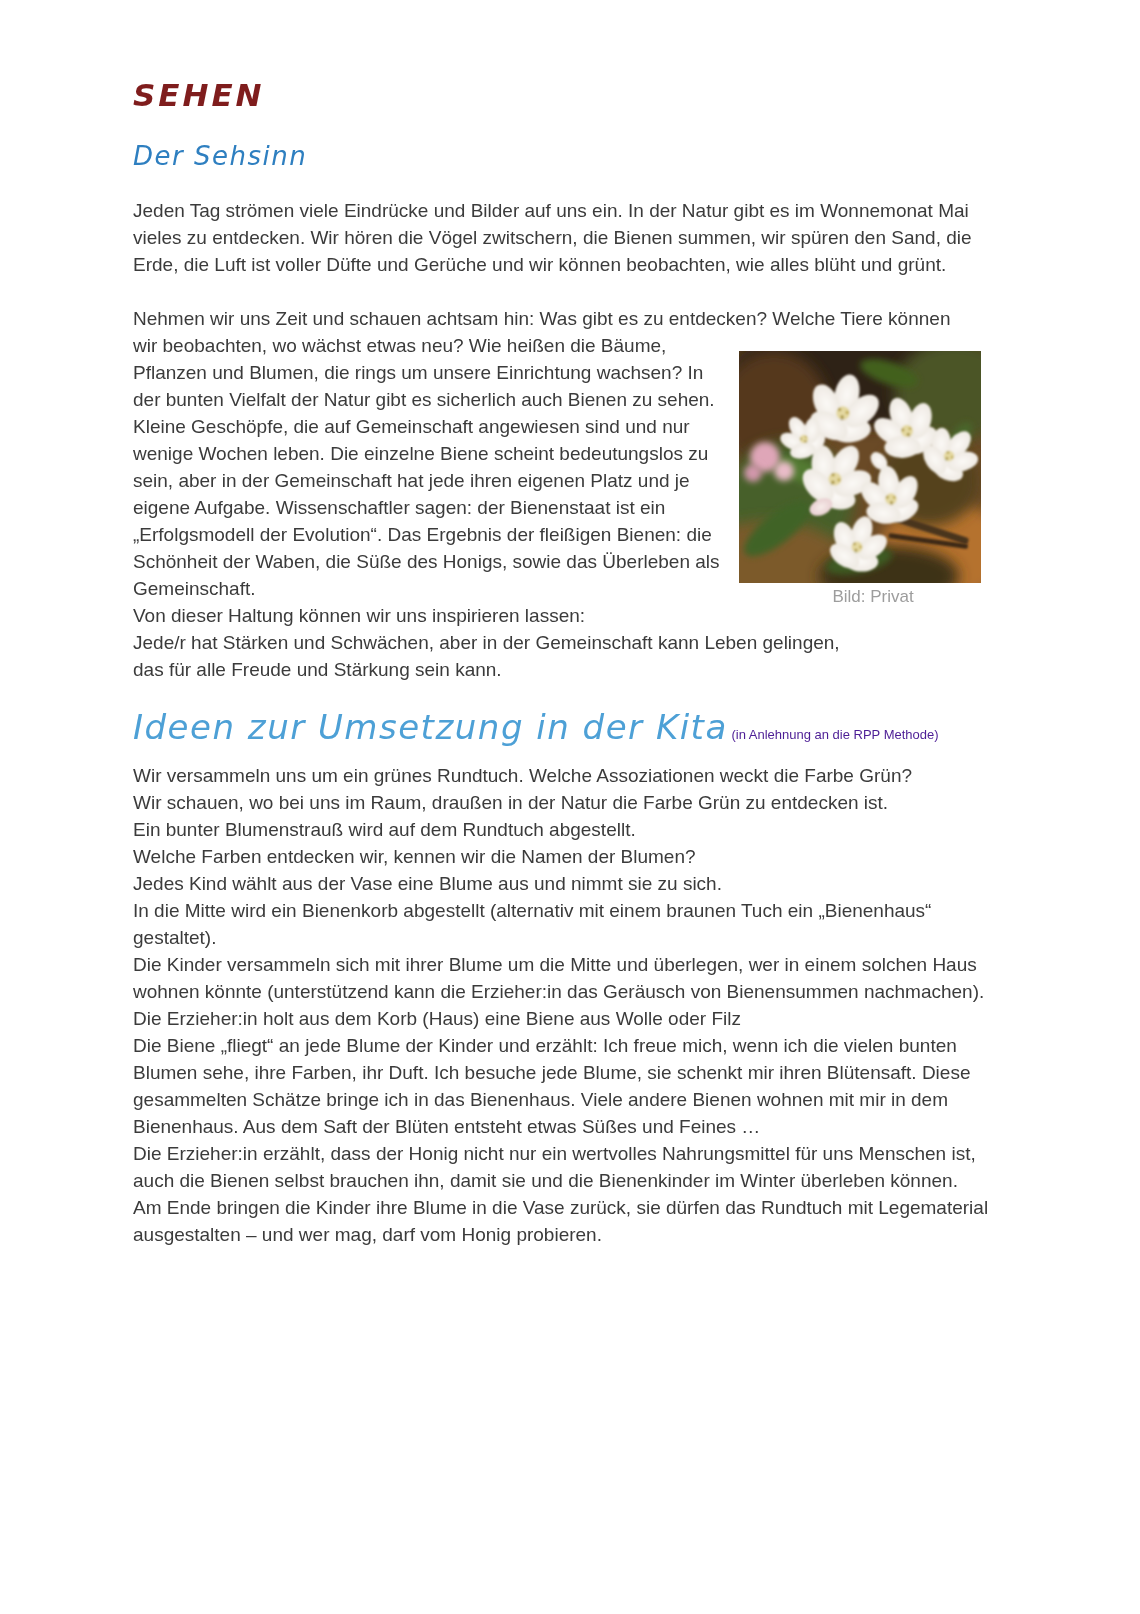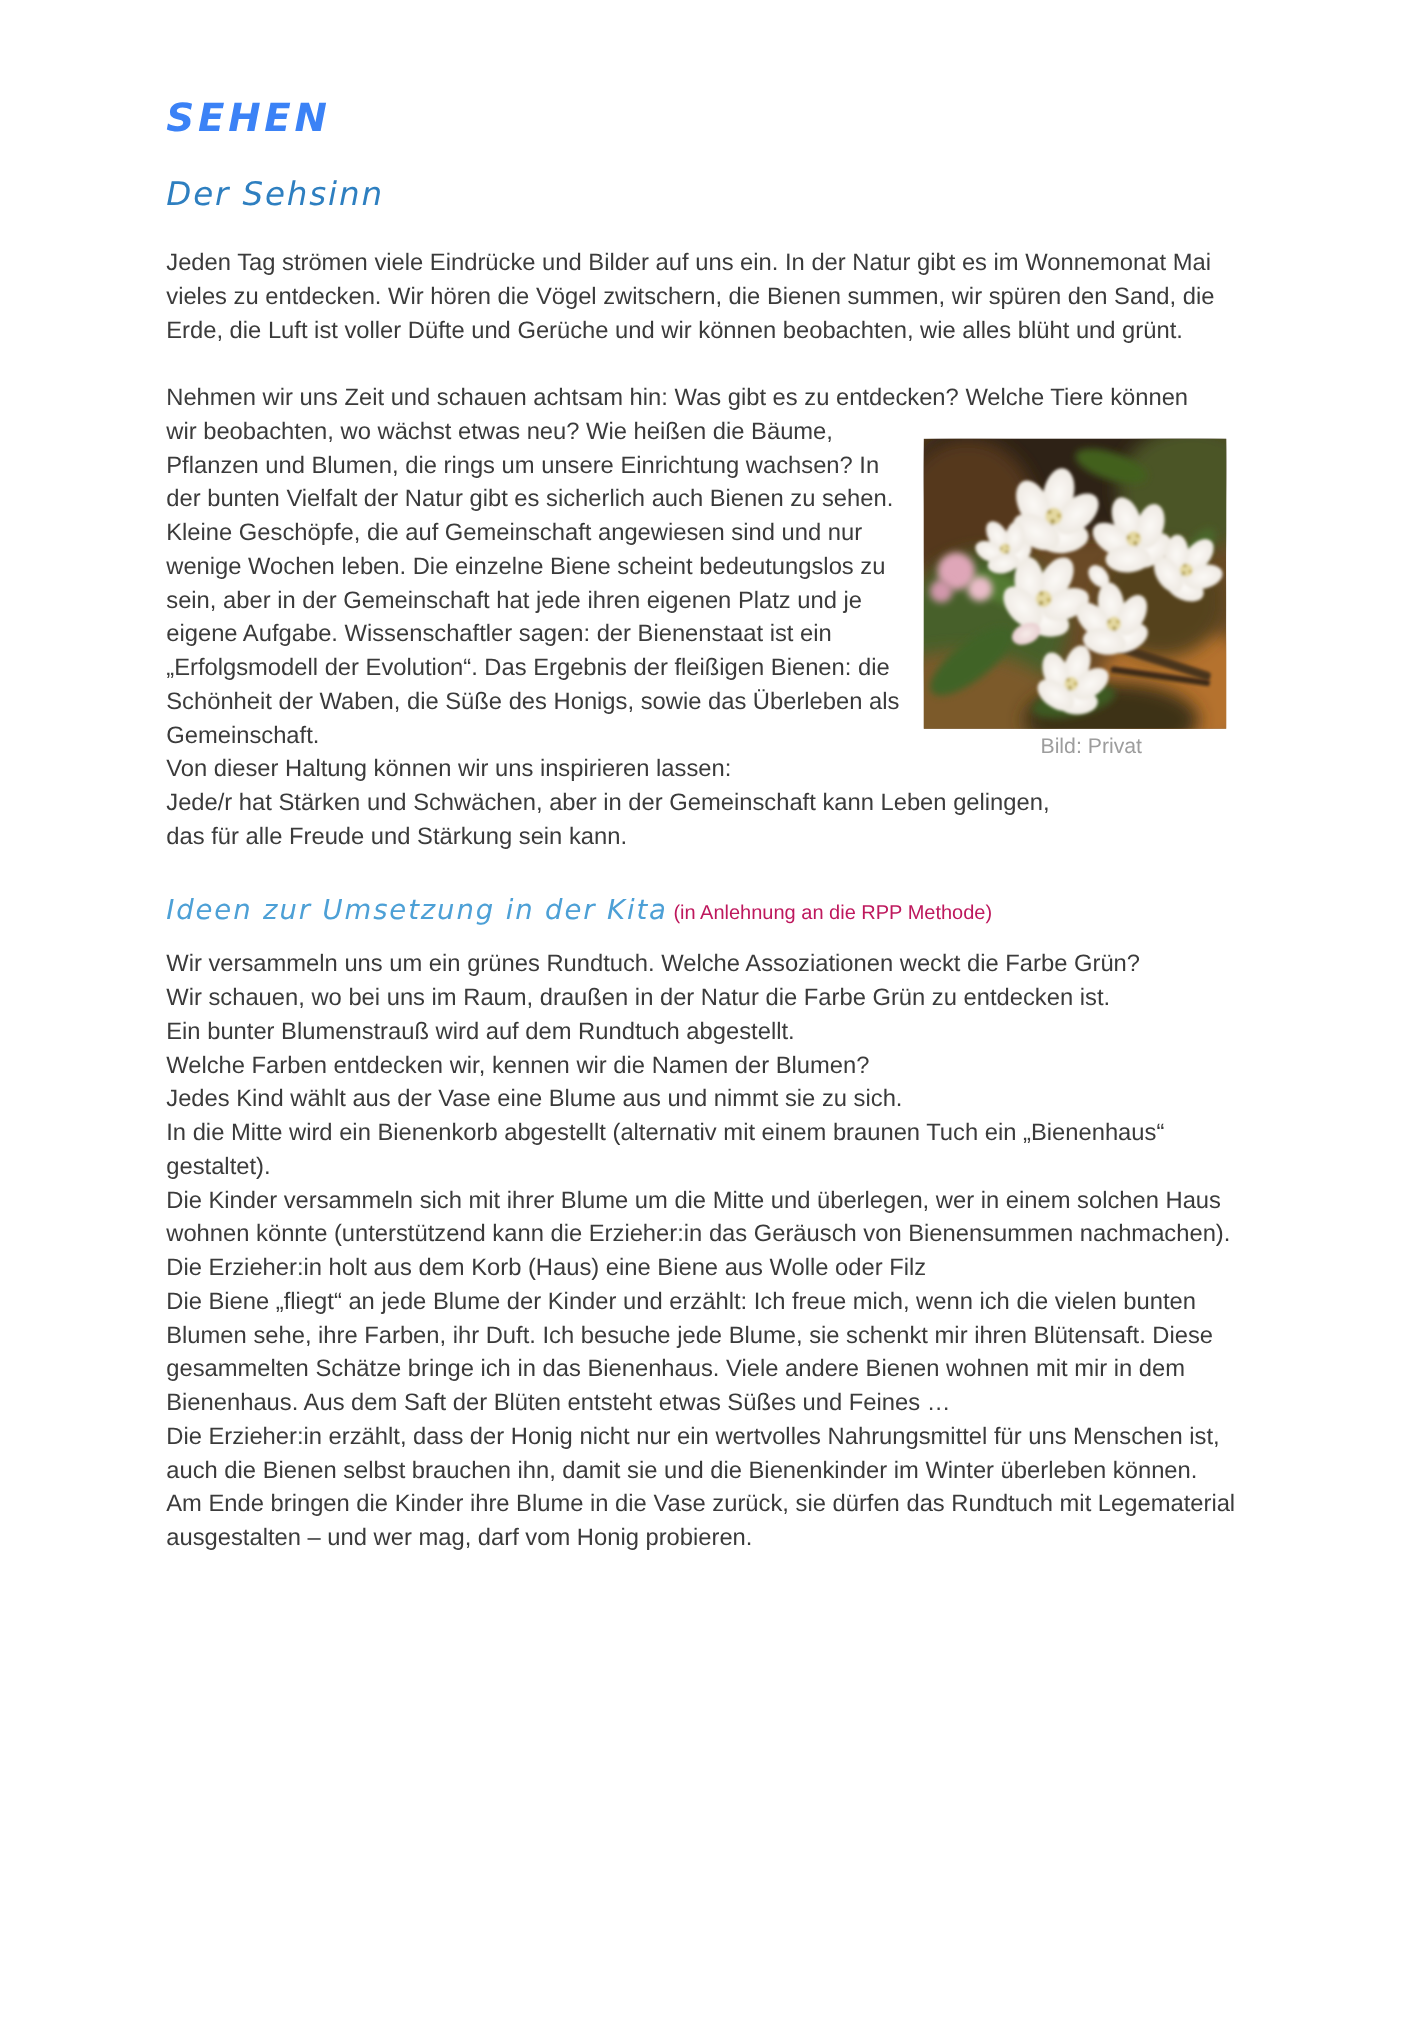--- a/index.html
+++ b/index.html
@@ -15,45 +15,45 @@
     overflow:hidden;
   }
   .body-text{font-size:19px;line-height:27px;}
   h1.doc-title{
     margin:0;
     font-size:31px;
     line-height:34px;
     font-weight:600;
     font-style:italic;
     letter-spacing:3px;
-    color:#3b82f6;
+    color:#7f1d1d;
     font-family:"DejaVu Sans", sans-serif;
   }
   h2.hand-heading{
     margin:29px 0 0 0;
     font-size:26px;
     line-height:30px;
     font-weight:400;
     font-style:italic;
     letter-spacing:1.5px;
     font-family:"DejaVu Sans", sans-serif;
   }
   h2.sub1{color:#2e7fc0;}
   .kita-heading{margin-top:42px;}
   .kita-heading .hand{
     color:#4da0d6;
-    font-size:22px;
+    font-size:34px;
     line-height:30px;
     font-style:italic;
     letter-spacing:1.5px;
     font-family:"DejaVu Sans", sans-serif;
   }
   .kita-heading .suffix{
-    color:#be185d;
-    font-size:16px;
+    color:#4c1d95;
+    font-size:13px;
     font-style:normal;
     letter-spacing:0;
     font-family:"Liberation Sans", sans-serif;
   }
   p.para{margin:26px 0 0 0;}
   .para2{margin-top:27px;}
   .photo-figure{
     float:right;
     width:268px;
     margin:19px 0 2px 16px;

